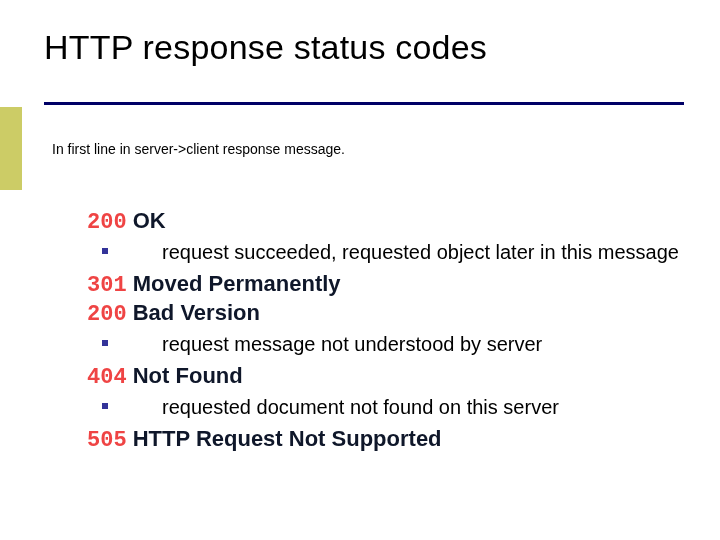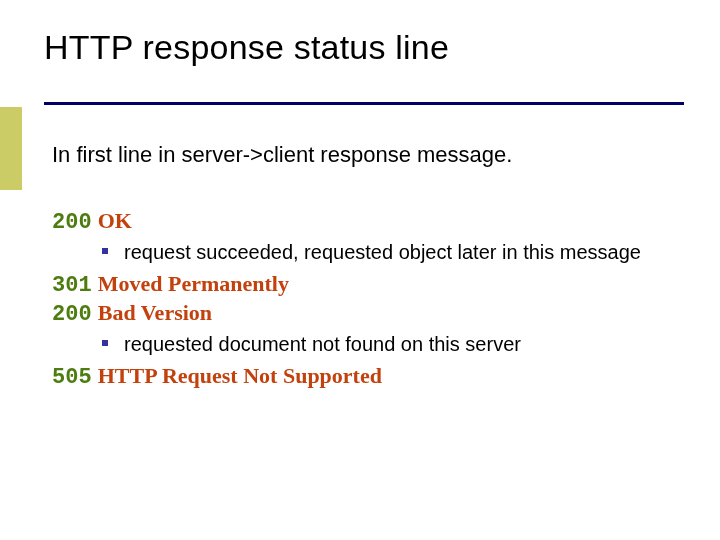--- a/index.html
+++ b/index.html
@@ -38,50 +38,52 @@
     left: 44px;
     top: 102px;
     width: 640px;
     height: 3px;
     background: #000066;
   }
   .intro {
     position: absolute;
     left: 52px;
     top: 140px;
-    font-size: 22px;
+    font-size: 14px;
     color: #000;
     line-height: 1.35;
   }
   .codes {
     position: absolute;
     left: 52px;
     top: 206px;
     width: 645px;
   }
   .code-line {
     font-size: 22px;
     margin-top: 2px;
     margin-bottom: 2px;
   }
   .code-num {
     font-family: "Courier New", monospace;
-    color: #4d7c0f;
+    color: #ef4444;
     font-weight: bold;
+    margin-left: 35px;
   }
   .code-phrase {
-    font-family: Liberation Serif, serif;
-    color: #c2410c;
+    font-family: Liberation Sans, sans-serif;
+    color: #0f172a;
     font-weight: bold;
     margin-top: 48px;
   }
   .desc-row {
     display: flex;
     align-items: flex-start;
     margin: 4px 0 6px 0;
+    gap: 38px;
   }
   .bullet {
     width: 6px;
     height: 6px;
     background: #333399;
     margin-left: 50px;
     margin-right: 16px;
     margin-top: 9px;
     flex-shrink: 0;
   }
@@ -90,21 +92,21 @@
     color: #000;
     line-height: 1.3;
   }
 </style>
 </head>
 <body>
 
 <div class="slide">
   <div class="left-accent"></div>
 
-  <div class="title">HTTP response status line</div>
+  <div class="title">HTTP response status codes</div>
   <div class="title-underline"></div>
 
   <div class="intro">
     <div>In first line in server-&gt;client response message.</div>
   </div>
 
   <div class="codes">
 
     <div class="code-line">
       <span class="code-num">200</span>
@@ -117,21 +119,29 @@
 
     <div class="code-line">
       <span class="code-num">301</span>
       <span class="code-phrase">Moved Permanently</span>
     </div>
 
     <div class="code-line">
       <span class="code-num">200</span>
       <span class="code-phrase">Bad Version</span>
     </div>
+    <div class="desc-row">
+      <div class="bullet"></div>
+      <div class="desc-text">request message not understood by server</div>
+    </div>
 
+    <div class="code-line">
+      <span class="code-num">404</span>
+      <span class="code-phrase">Not Found</span>
+    </div>
     <div class="desc-row">
       <div class="bullet"></div>
       <div class="desc-text">requested document not found on this server</div>
     </div>
 
     <div class="code-line">
       <span class="code-num">505</span>
       <span class="code-phrase">HTTP Request Not Supported</span>
     </div>
 

